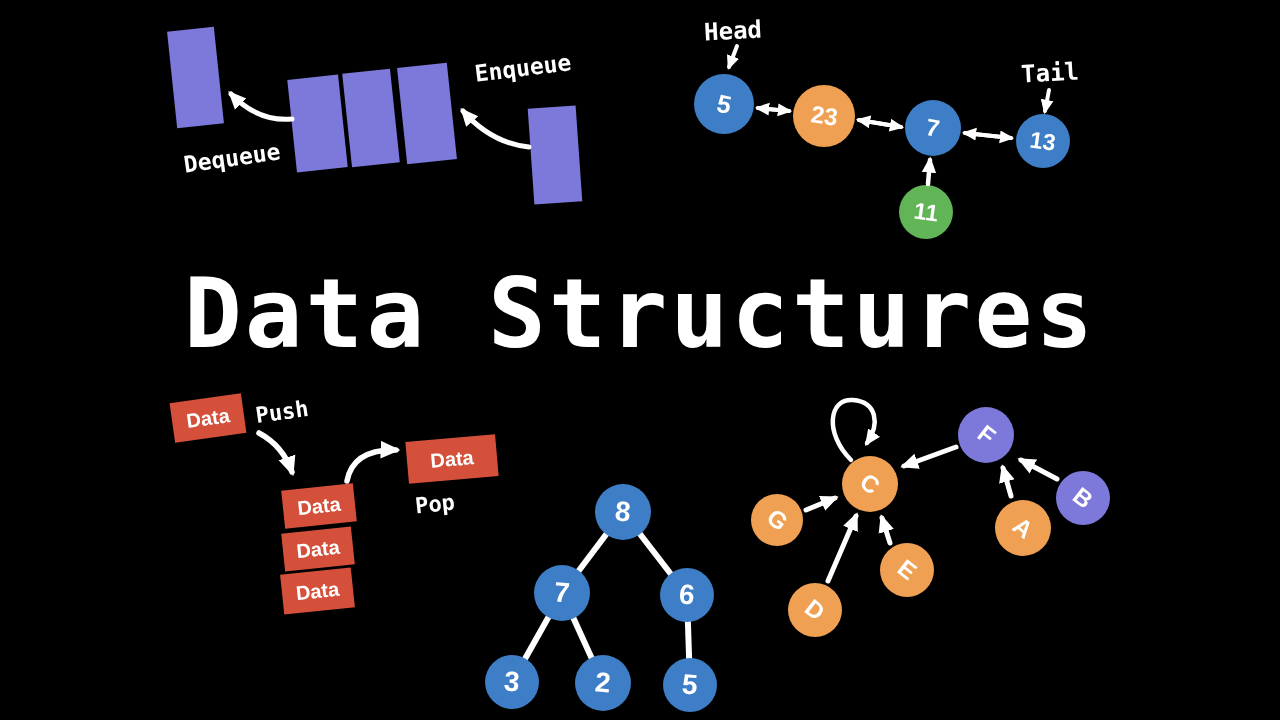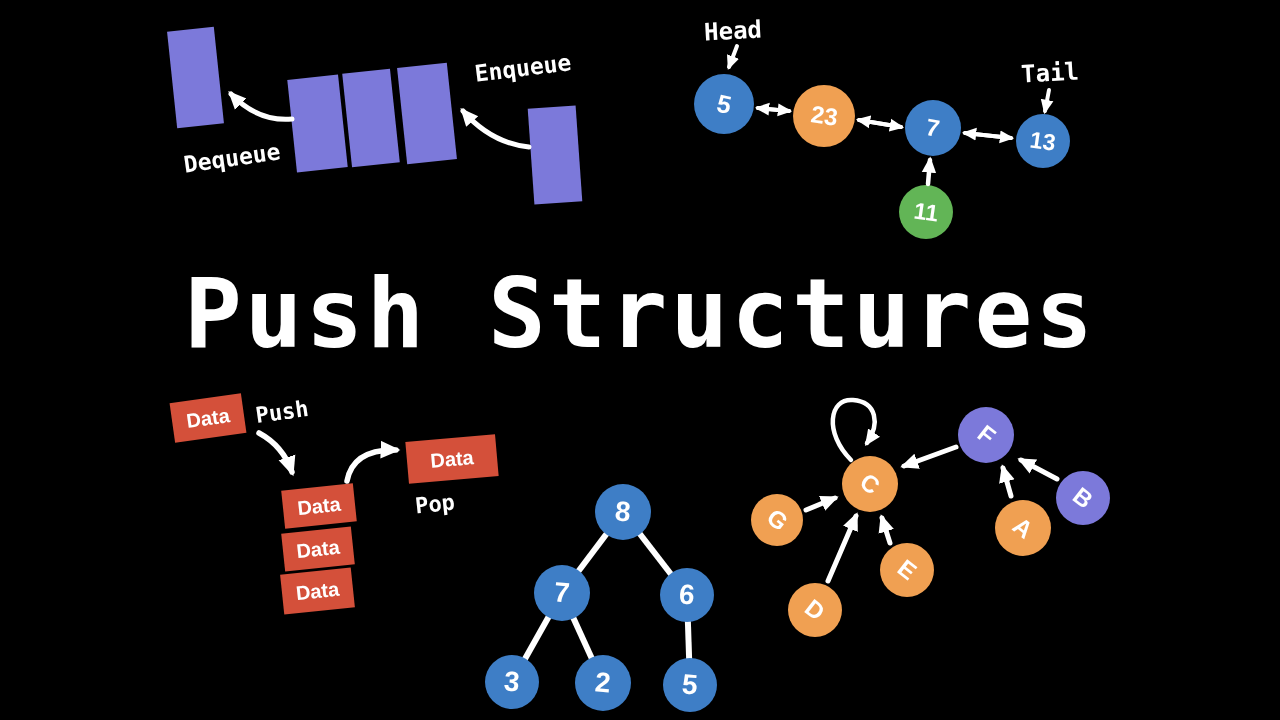--- a/index.html
+++ b/index.html
@@ -131,21 +131,21 @@
       <path d="M 806,510 L 835,498" stroke-width="5" marker-end="url(#ah)"></path>
       <path d="M 828,581 L 856,516" stroke-width="5" marker-end="url(#ah)"></path>
       <path d="M 890,543 L 882,518" stroke-width="5" marker-end="url(#ah)"></path>
       <path d="M 956,447 L 904,466" stroke-width="5" marker-end="url(#ah)"></path>
       <path d="M 1011,496 L 1003,468" stroke-width="5" marker-end="url(#ah)"></path>
       <path d="M 1057,479 L 1021,460" stroke-width="5" marker-end="url(#ah)"></path>
       <path d="M 851,460 C 824,433 829,398 853,400 C 877,402 880,424 867,443" stroke-width="4.5" marker-end="url(#ah)"></path>
     </g>
   </svg>
 
-  <div class="title">Push Structures</div>
+  <div class="title">Data Structures</div>
 
   <div class="label" style="left:232px;top:158px;transform:translate(-50%,-50%) rotate(-8deg);font-size:23px;">Dequeue</div>
   <div class="label" style="left:523px;top:68px;transform:translate(-50%,-50%) rotate(-7deg);font-size:23px;">Enqueue</div>
 
   <div class="label" style="left:733px;top:31px;transform:translate(-50%,-50%) rotate(-3deg);font-size:24px;">Head</div>
   <div class="label" style="left:1050px;top:73px;transform:translate(-50%,-50%) rotate(-3deg);font-size:24px;">Tail</div>
 
   <div class="label" style="left:282px;top:412px;transform:translate(-50%,-50%) rotate(-8deg);font-size:22px;">Push</div>
   <div class="label" style="left:435px;top:504px;transform:translate(-50%,-50%) rotate(-6deg);font-size:22px;">Pop</div>
 

